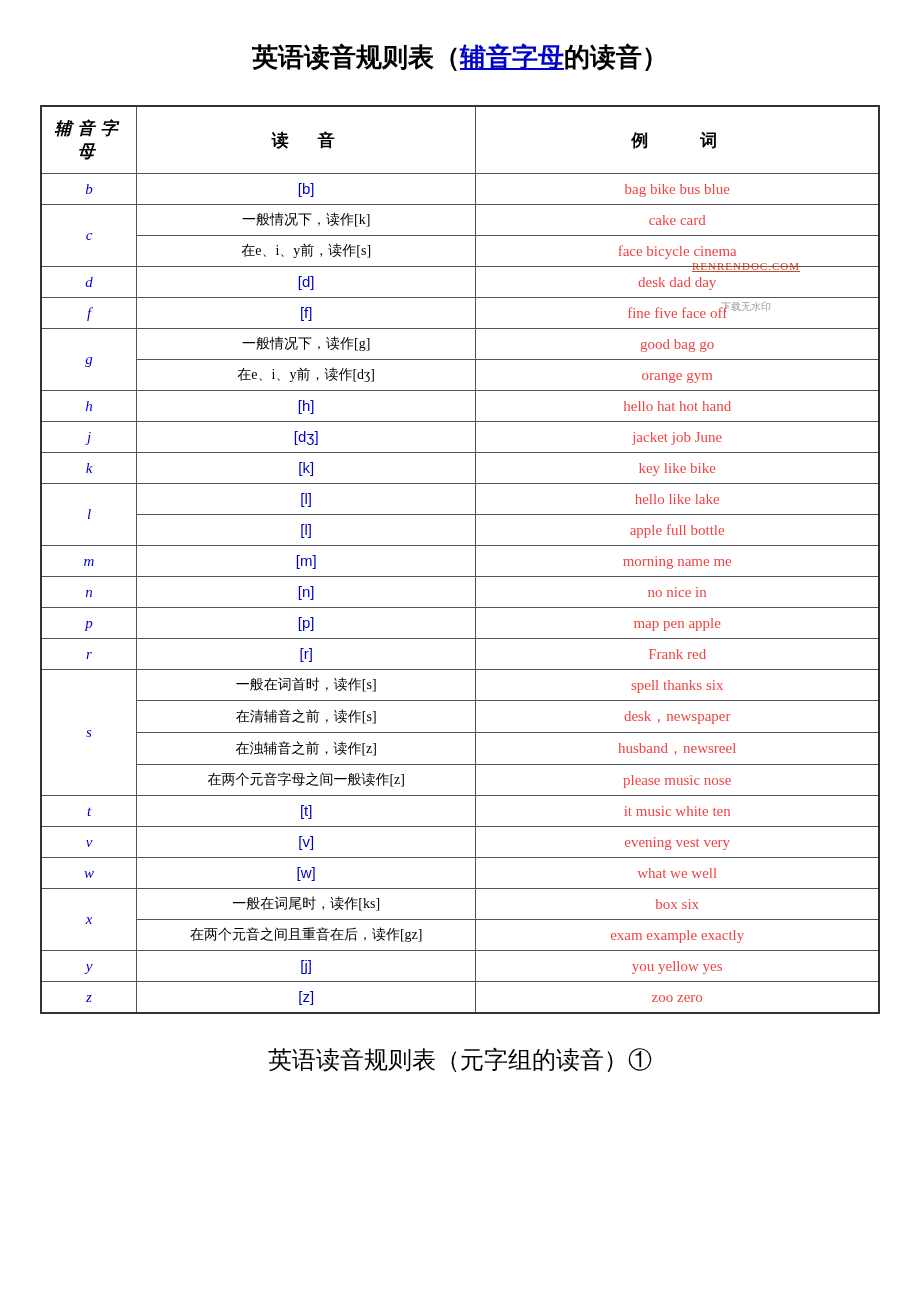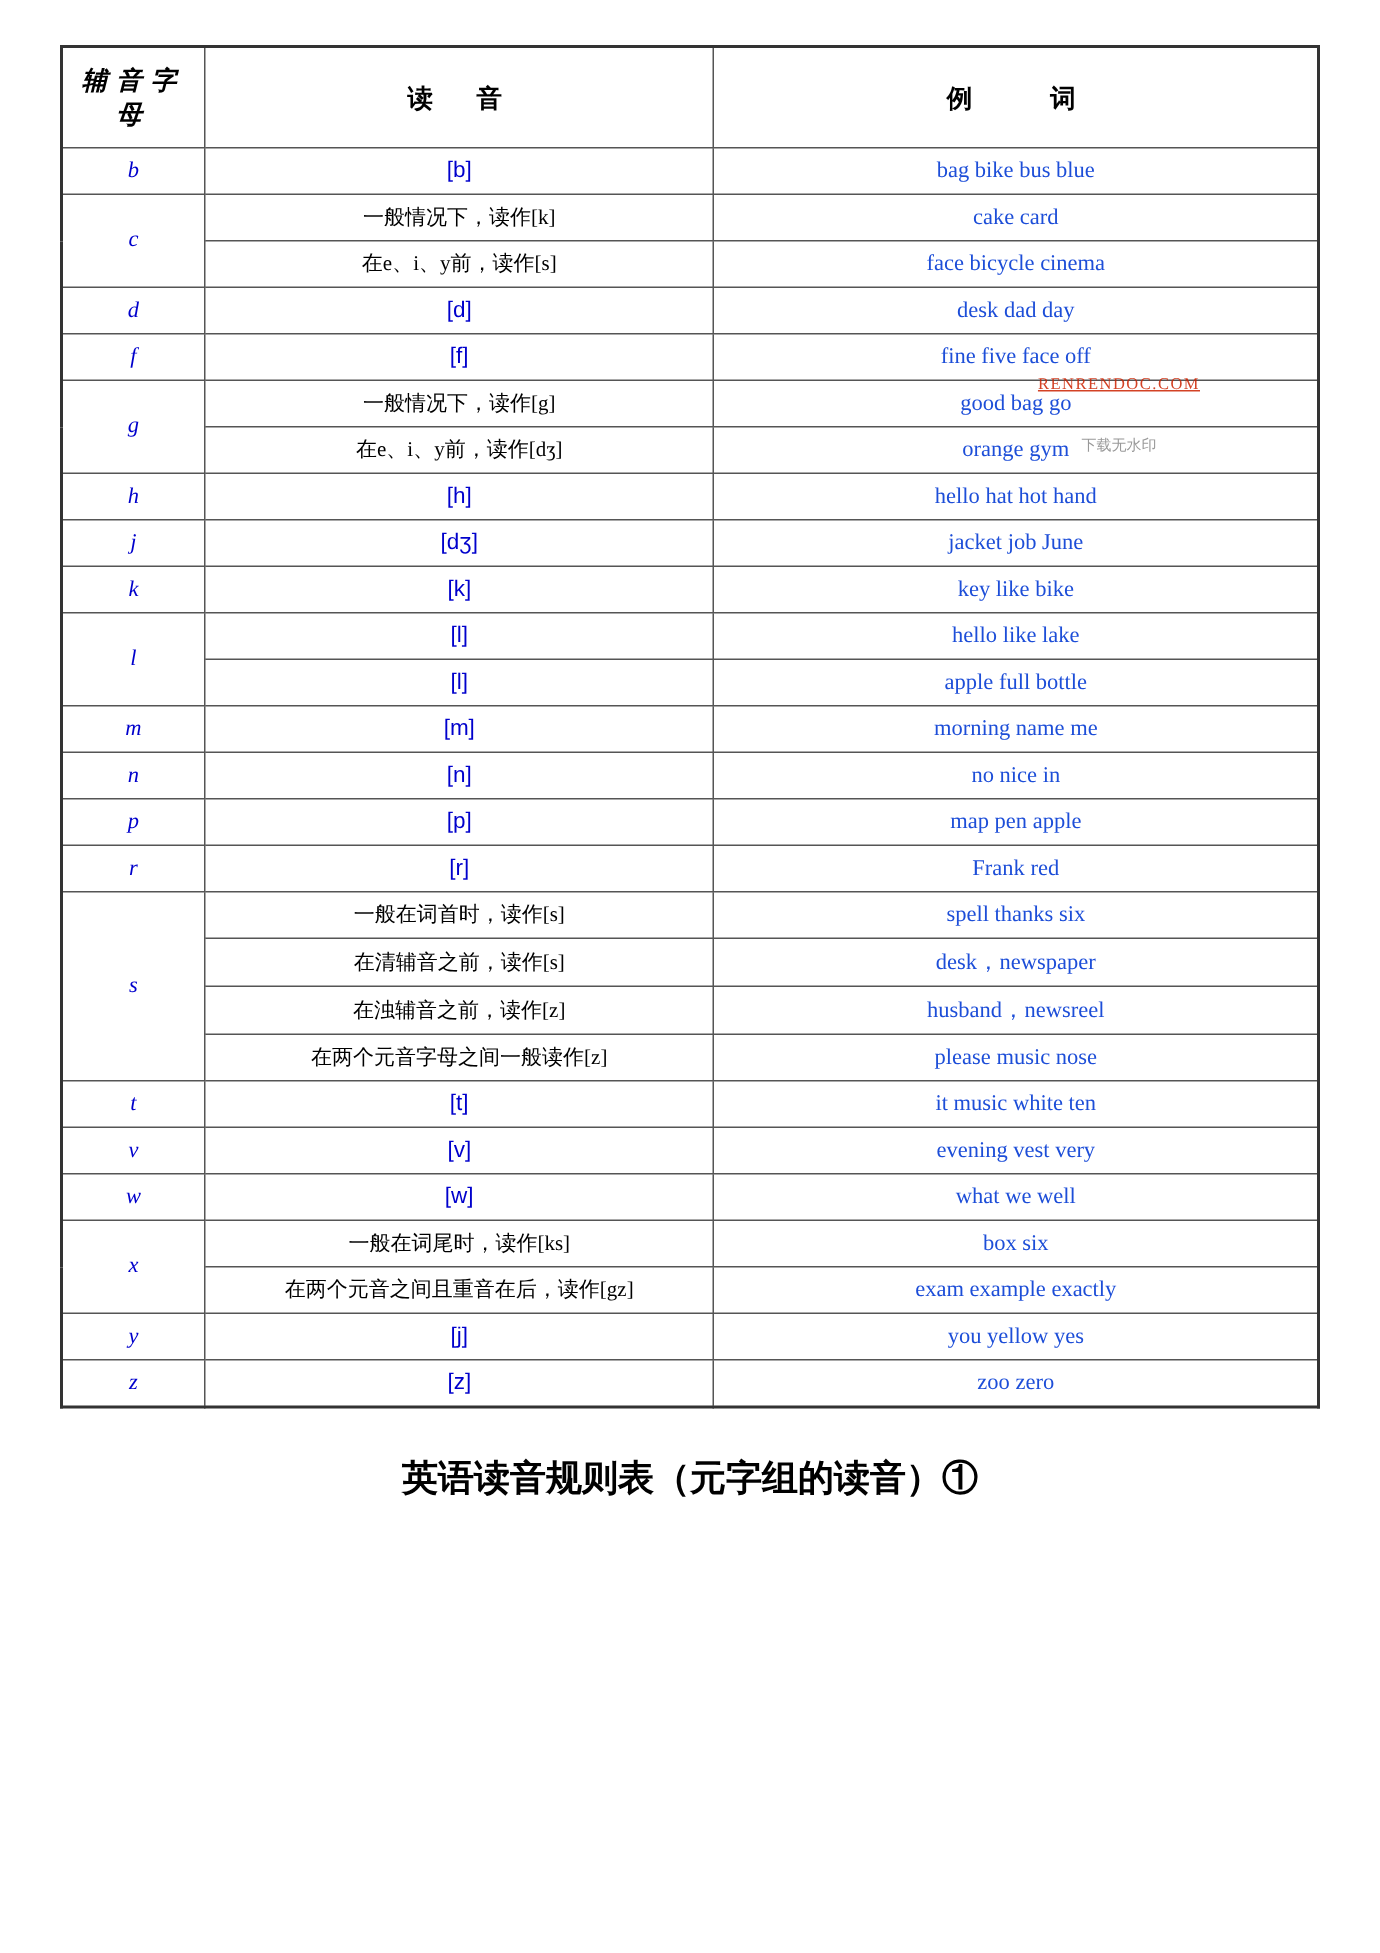--- a/index.html
+++ b/index.html
@@ -70,35 +70,35 @@
       color: #0000cc;
       font-family: Arial, sans-serif;
     }
 
     .rule-text {
       color: #000000;
       font-size: 14px;
     }
 
     .example-text {
-      color: #1d4ed8;
+      color: #ef4444;
       font-size: 15px;
     }
 
     .letter-cell {
       color: #0000cc;
       font-style: italic;
       font-size: 18px;
       font-weight: normal;
     }
 
     .bottom-title {
       text-align: center;
       font-size: 24px;
-      font-weight: bold;
+      font-weight: normal;
       color: #000;
       margin-top: 10px;
     }
 
     .watermark {
       position: absolute;
       top: 220px;
       right: 80px;
       text-align: center;
       opacity: 0.85;
@@ -124,20 +124,23 @@
 
     .page-wrapper {
       position: relative;
     }
   </style>
 </head>
 <body>
 
 <div class="page-wrapper">
 
+  <h1 class="page-title">
+    <span>英语读音规则表（</span><span class="highlight">辅音字母</span><span>的读音）</span>
+  </h1>
 
   <div class="watermark">
     <div class="watermark-sub">RENRENDOC.COM</div>
     <div class="watermark-sub2">下载无水印</div>
   </div>
 
   <table class="main-table">
     <thead>
       <tr>
         <th class="col-letter">辅音字母</th>

